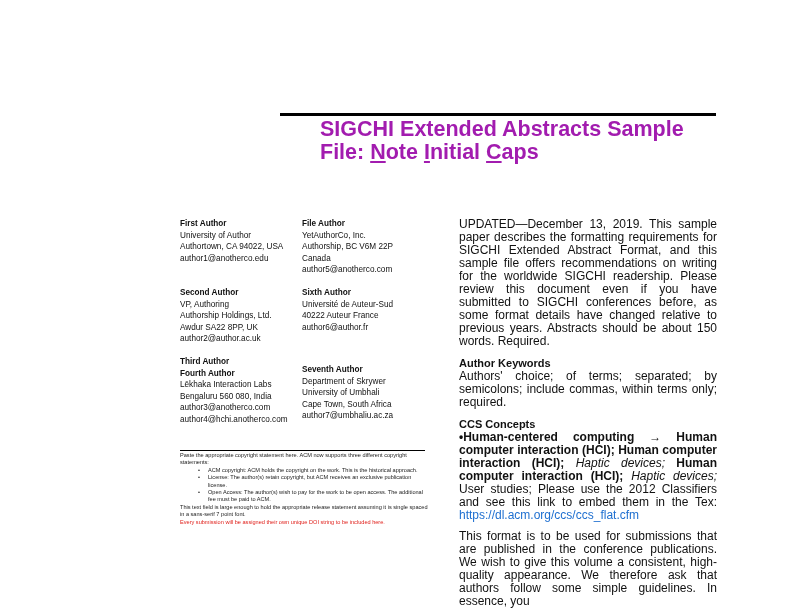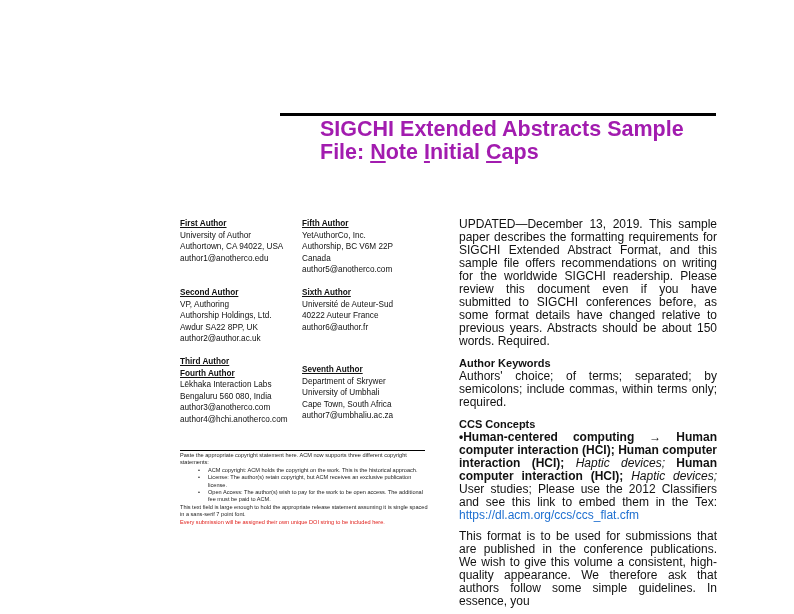--- a/index.html
+++ b/index.html
@@ -9,21 +9,21 @@
   }
   .title-rule { position: absolute; left: 280px; top: 113px; width: 436px; height: 3px; background: #000; }
   .title {
     position: absolute; left: 280px; top: 118px; width: 440px;
     font-size: 21.5px; font-weight: bold; line-height: 23px; color: #a21caf; margin-left: 40px;
   }
   .title u { text-decoration: underline; text-underline-offset: 2px; }
 
   .authors { position: absolute; left: 180px; top: 218px; width: 260px; font-size: 8.2px; line-height: 11.5px; }
   .author { position: absolute; width: 125px; }
-  .author .name { font-weight: bold; display: block; text-decoration: underline; }
+  .author .name { font-weight: bold; display: block; }
   .author .line { display: block; }
 
   .copy-rule { position: absolute; left: 180px; top: 450px; width: 245px; height: 1px; background: #000; }
   .copyright { position: absolute; left: 180px; top: 452px; width: 250px; font-size: 5.6px; line-height: 7.4px; color: #222; }
   .copyright ul { margin: 0; padding-left: 24px; list-style: none; }
   .copyright li { position: relative; padding-left: 4px; }
   .copyright li::before { content: "•"; position: absolute; left: -6px; }
   .copyright .red { color: #e0201b; }
 
   .right { position: absolute; left: 459px; top: 218px; width: 258px; }
@@ -43,21 +43,21 @@
 </div>
 
 <div class="authors">
   <div class="author" style="left:0;top:0">
     <span class="name">First Author</span>
     <span class="line">University of Author</span>
     <span class="line">Authortown, CA 94022, USA</span>
     <span class="line">author1@anotherco.edu</span>
   </div>
   <div class="author" style="left:122px;top:0">
-    <span class="name">Fifth Author</span>
+    <span class="name">File Author</span>
     <span class="line">YetAuthorCo, Inc.</span>
     <span class="line">Authorship, BC V6M 22P</span>
     <span class="line">Canada</span>
     <span class="line">author5@anotherco.com</span>
   </div>
   <div class="author" style="left:0;top:69px">
     <span class="name">Second Author</span>
     <span class="line">VP, Authoring</span>
     <span class="line">Authorship Holdings, Ltd.</span>
     <span class="line">Awdur SA22 8PP, UK</span>

